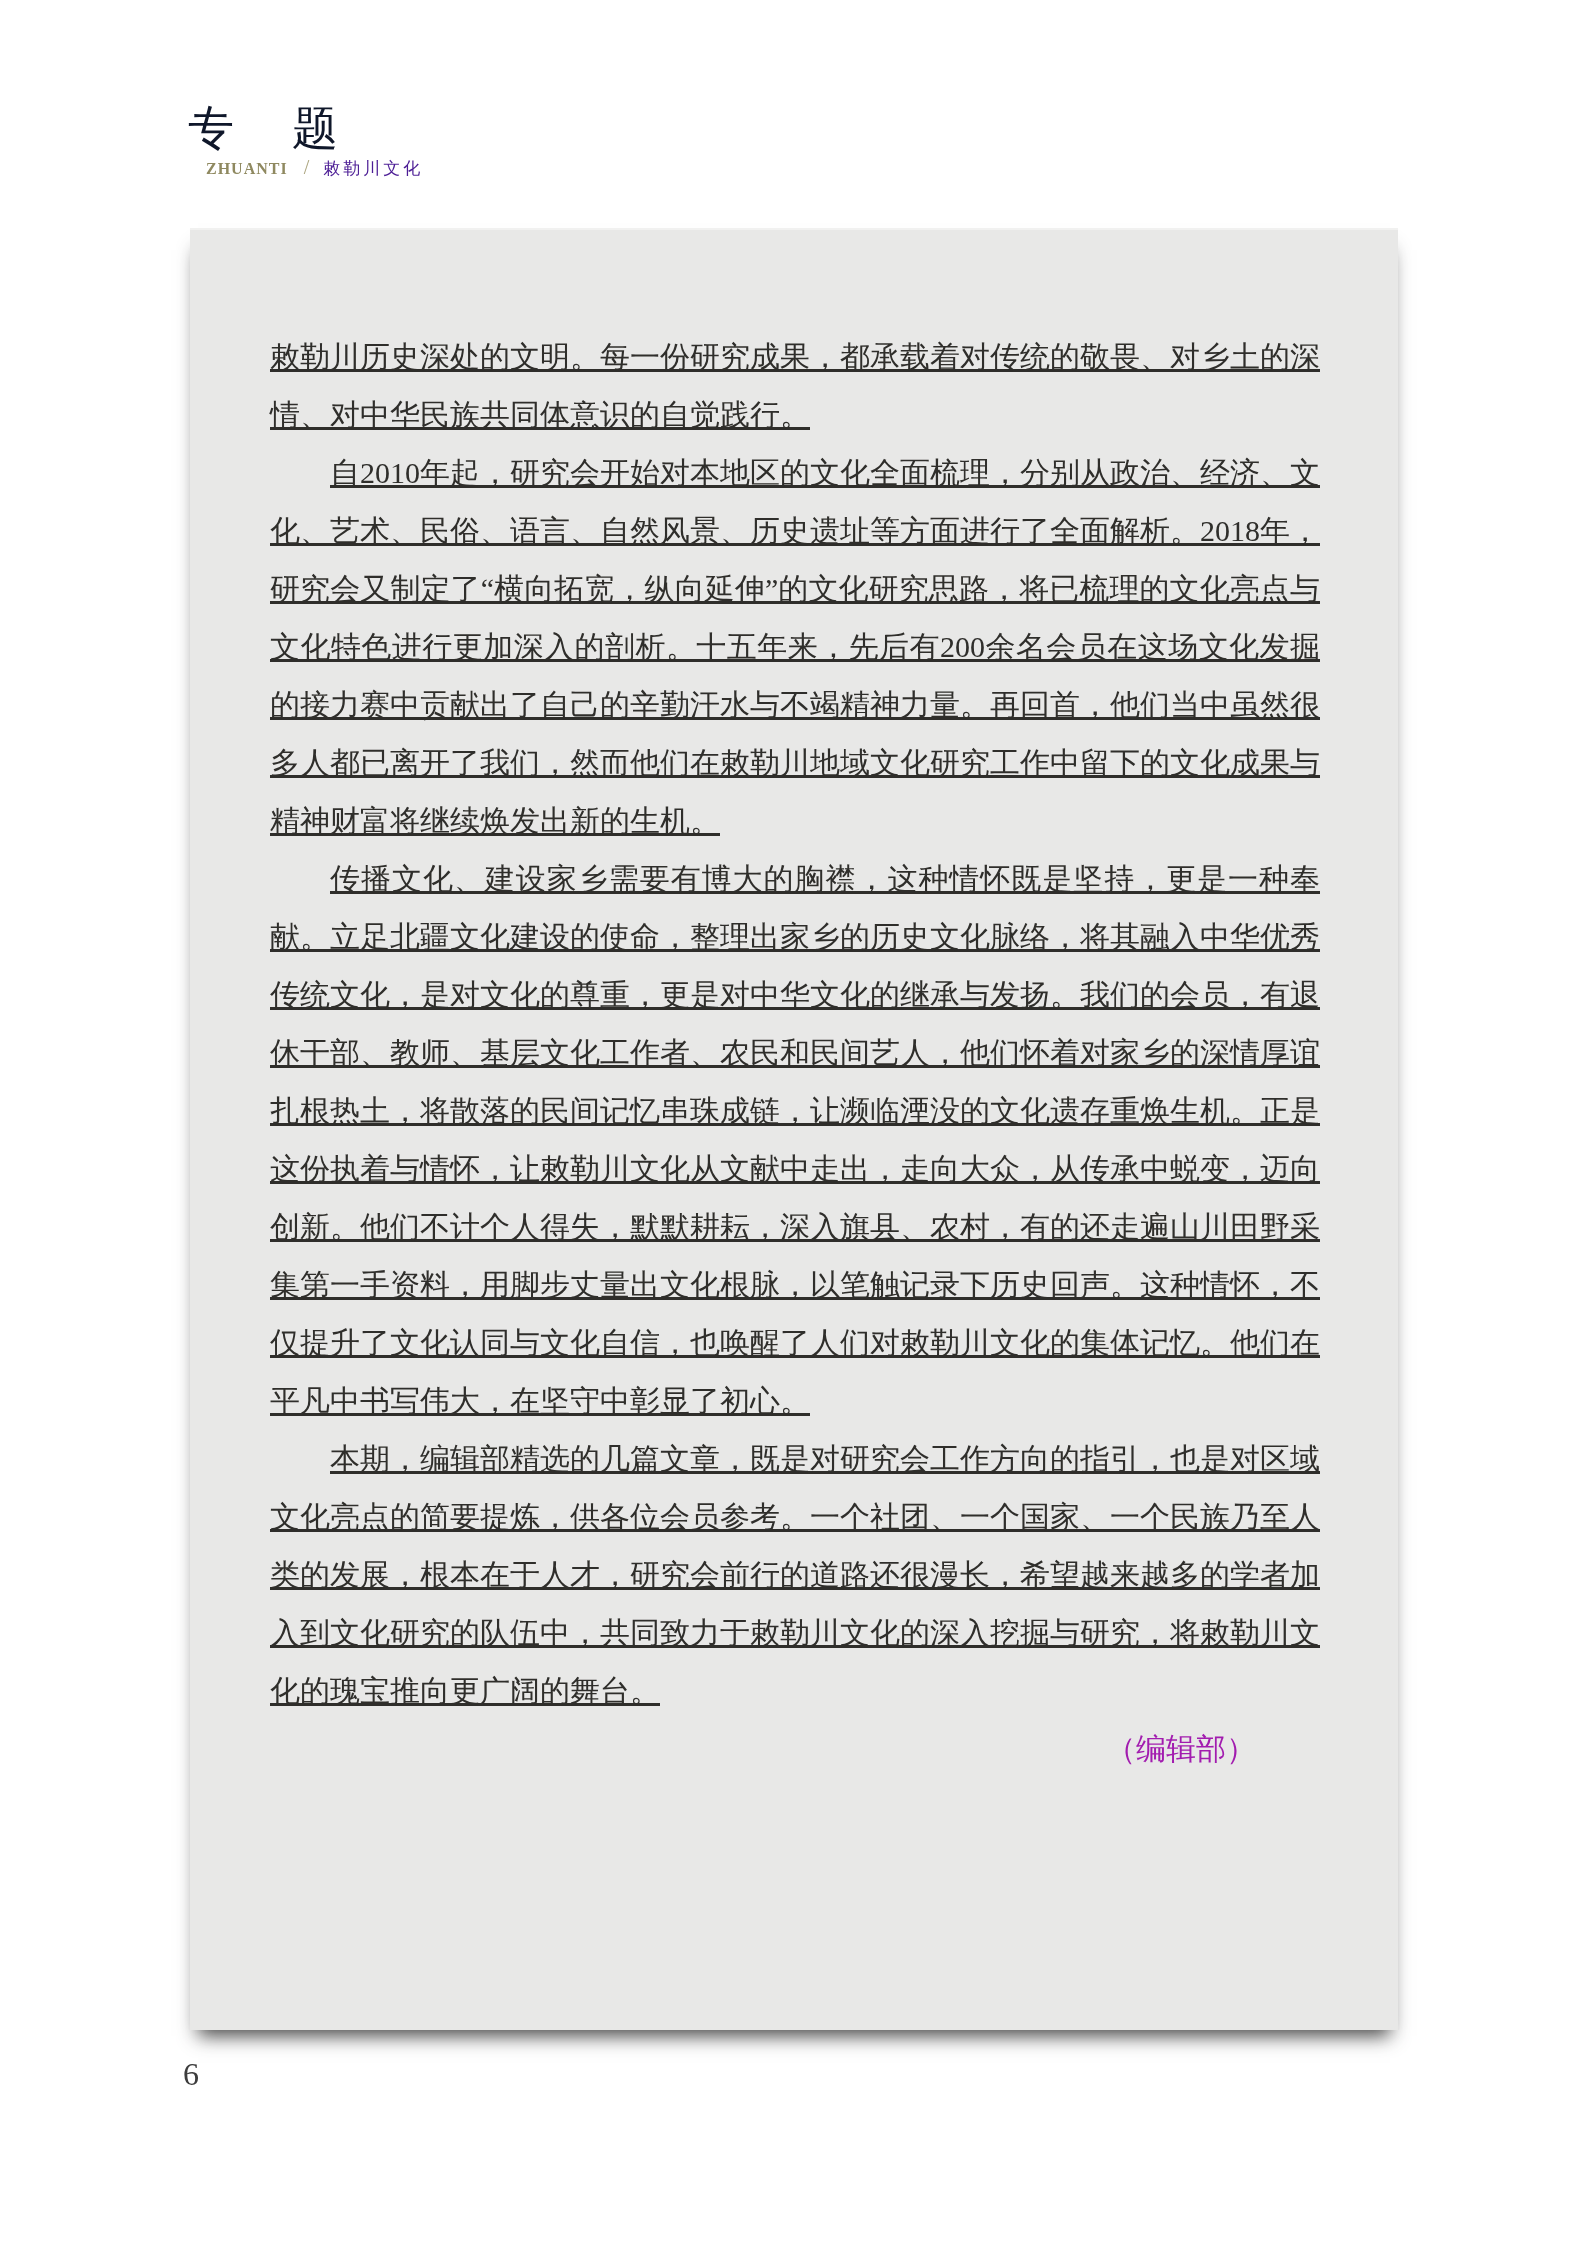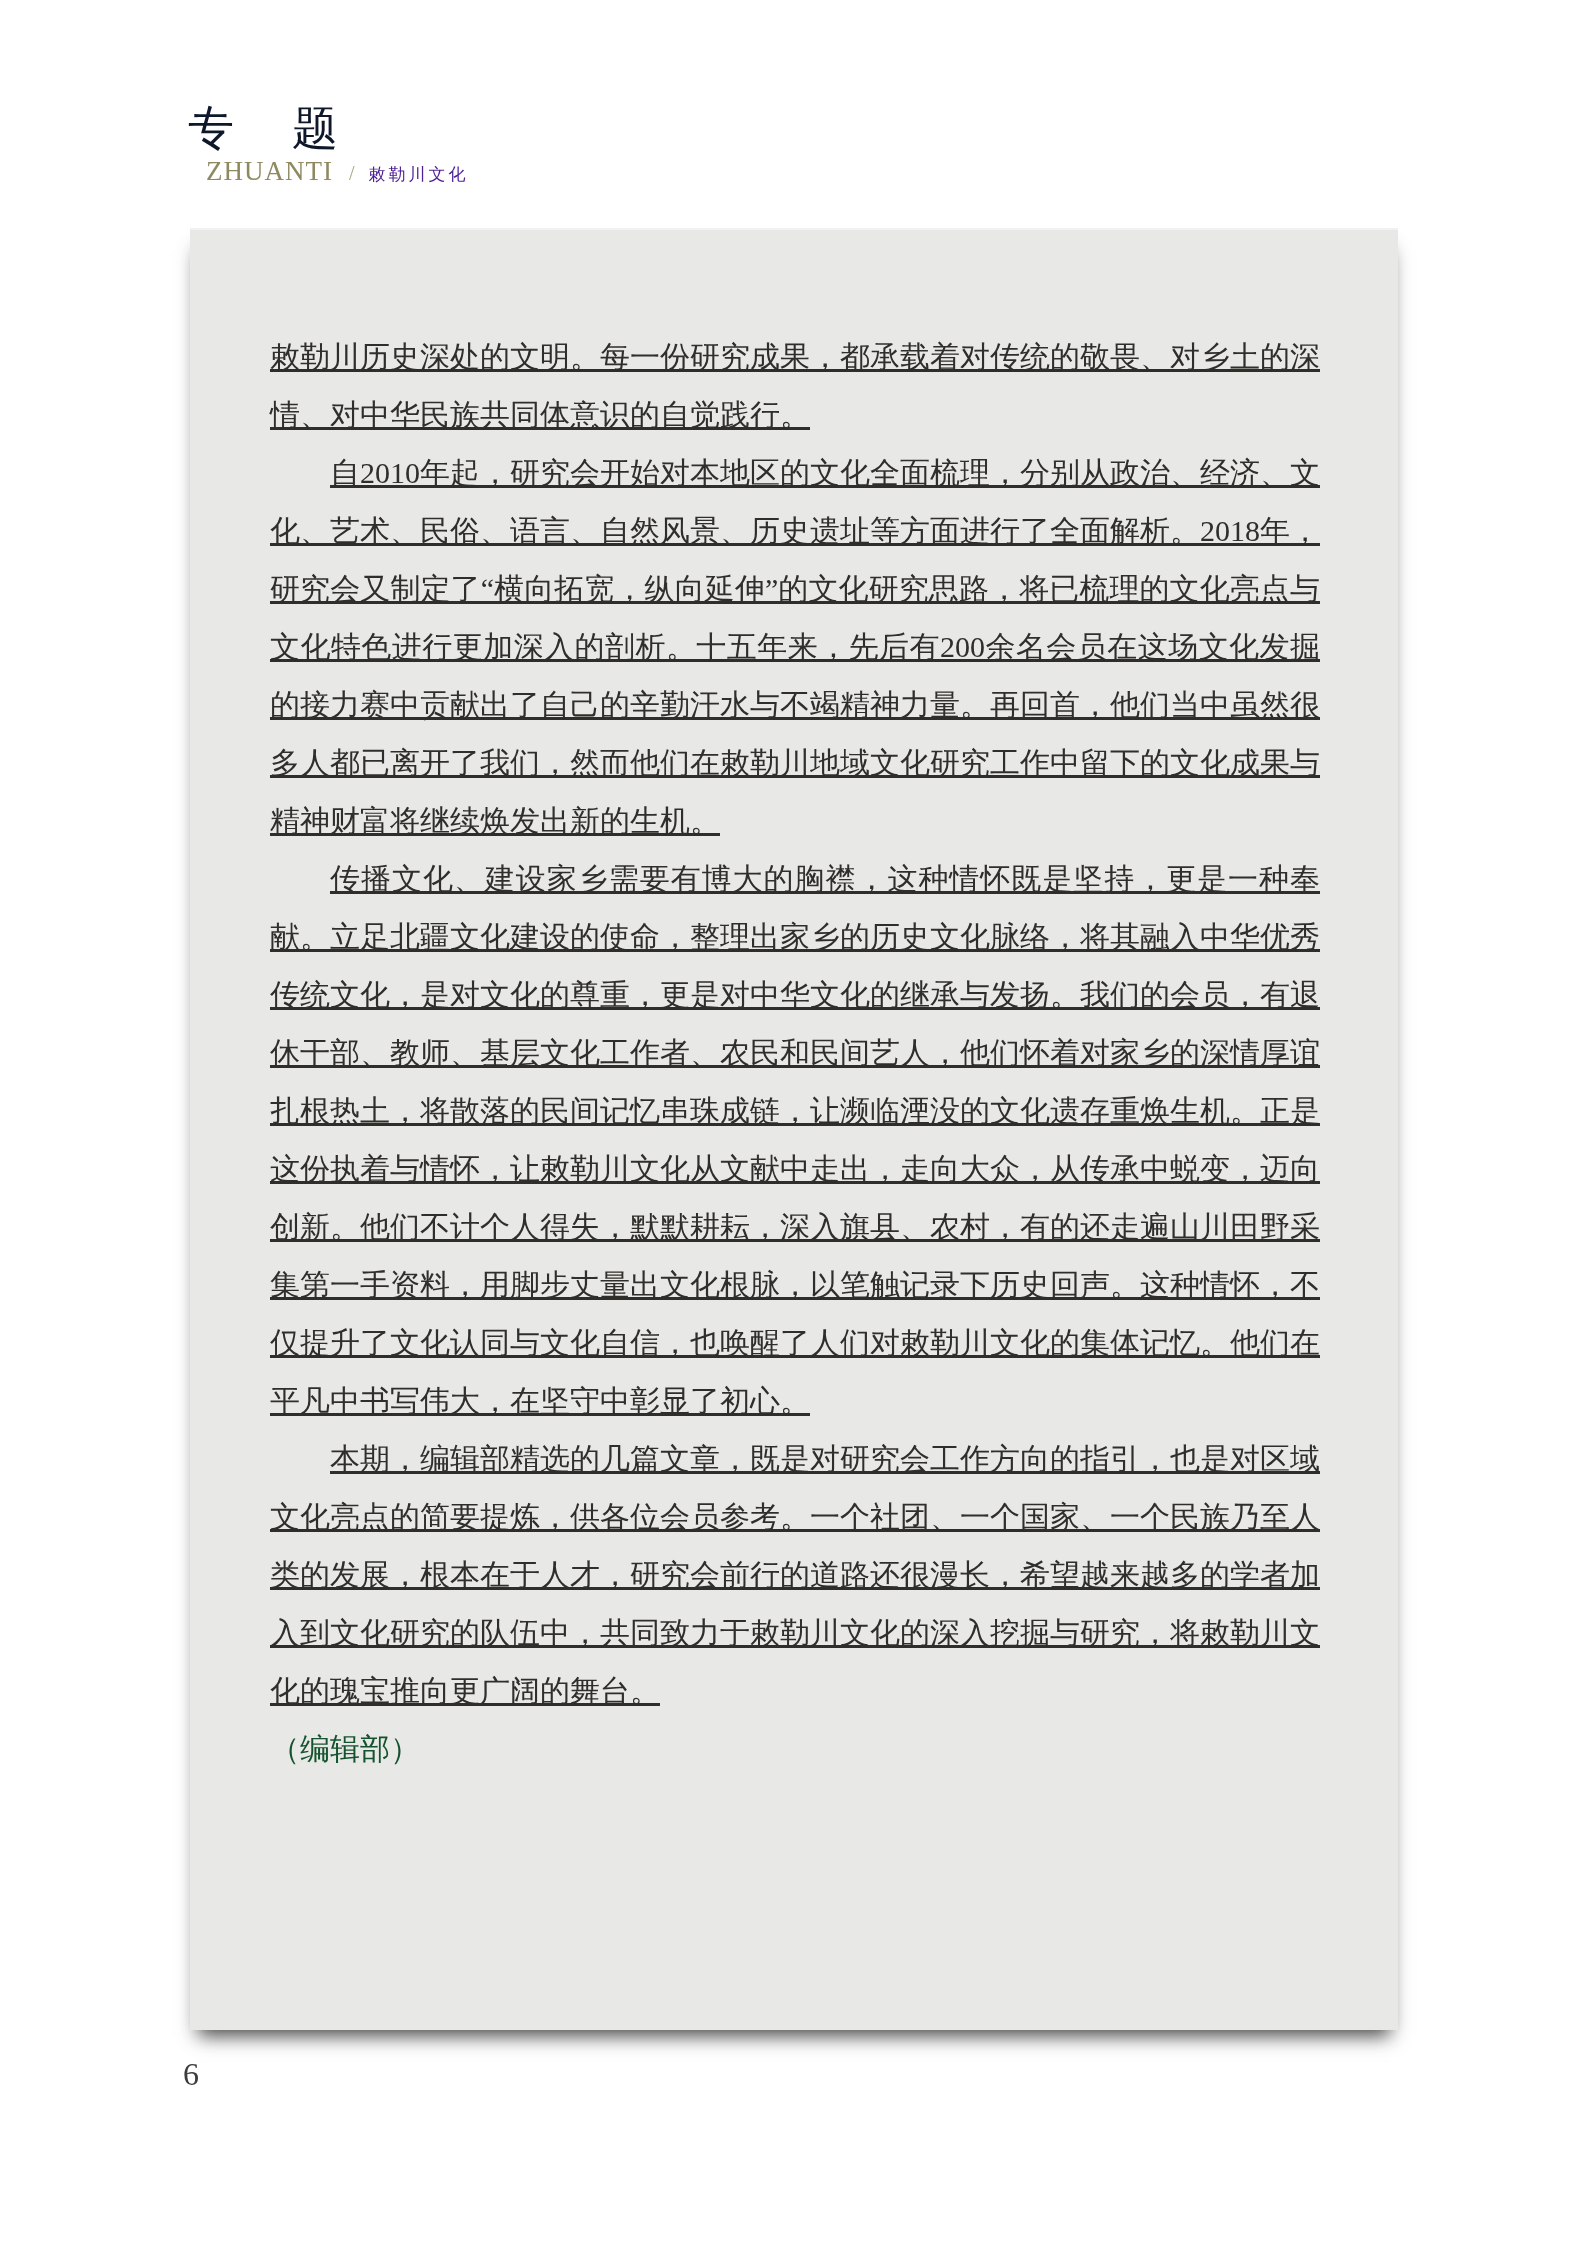--- a/index.html
+++ b/index.html
@@ -27,22 +27,22 @@
     color: #0f172a;
     letter-spacing: 6px;
     font-weight: 400;
   }
   .header-subtitle {
     margin-top: 2px;
     margin-left: 18px;
     white-space: nowrap;
   }
   .subtitle-latin {
-    font-size: 27px;
-    font-weight: normal;
+    font-size: 16px;
+    font-weight: bold;
     color: #8f8960;
     letter-spacing: 1px;
   }
   .subtitle-sep {
     font-size: 20px;
     color: #aaa37d;
     margin: 0 10px 0 12px;
   }
   .subtitle-cn {
     font-size: 17px;
@@ -71,25 +71,25 @@
     text-justify: inter-ideograph;
   }
   .article p {
     margin: 0;
     text-decoration: underline;
   }
   .article p.indent {
     text-indent: 2em;
   }
   .signature {
-    text-align: left;
+    text-align: right;
     padding-right: 64px;
     font-size: 30px;
     line-height: 58px;
-    color: #14532d;
+    color: #a21caf;
   }
 
   
   .page-number {
     position: absolute;
     left: 183px;
     top: 2056px;
     font-size: 32px;
     color: #3c3c3c;
   }

